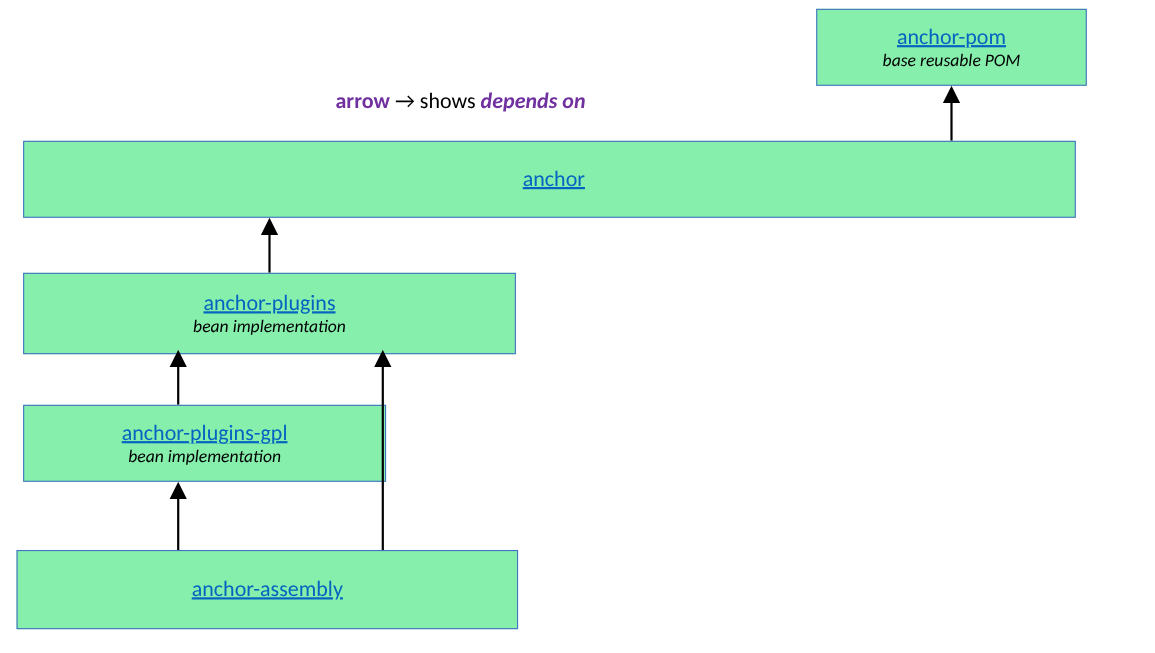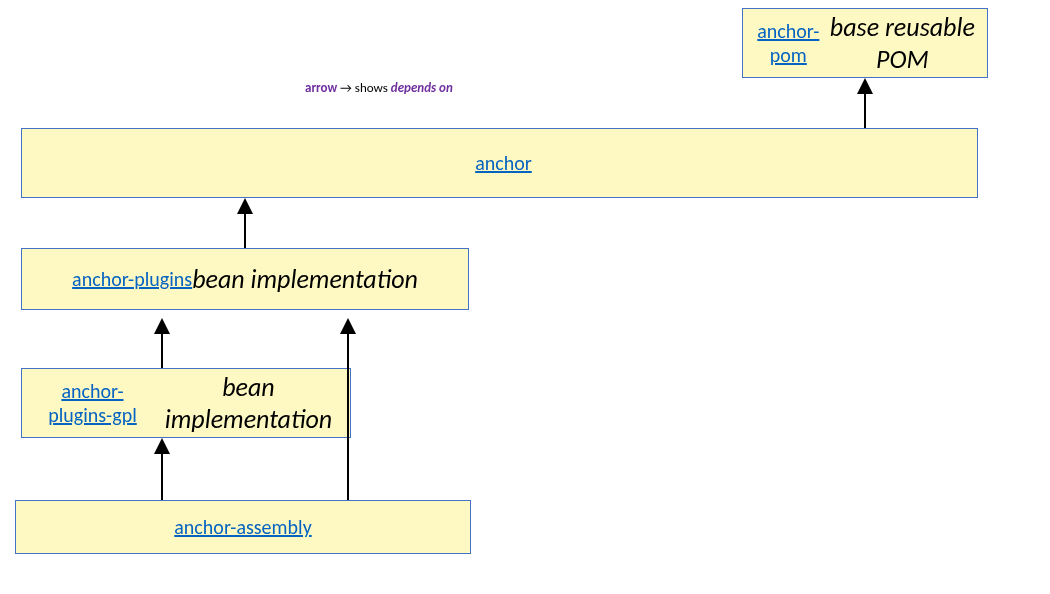--- a/index.html
+++ b/index.html
@@ -5,44 +5,44 @@
     * { margin: 0; padding: 0; box-sizing: border-box; }
     body {
       width: 1050px;
       height: 594px;
       position: relative;
       font-family: Calibri, 'Segoe UI', sans-serif;
       background: #ffffff;
     }
     .diagram-box {
       position: absolute;
-      background: #fef9c3;
+      background: #86efac;
       border: 1.5px solid #4472c4;
       display: flex;
-      flex-direction: row;
+      flex-direction: column;
       align-items: center;
       justify-content: center;
       padding: 8px;
     }
     .box-title {
       color: #0563c1;
       text-decoration: underline;
       font-size: 20px;
       font-weight: normal;
       text-align: center;
     }
     .box-subtitle {
       color: #000000;
       font-style: italic;
-      font-size: 26px;
+      font-size: 16px;
       text-align: center;
     }
     .legend {
       position: absolute;
-      font-size: 13px;
+      font-size: 20px;
       text-align: right;
     }
     .legend-arrow-word {
       color: #7030a0;
       font-weight: bold;
     }
     .legend-symbol {
       color: #000000;
     }
     .legend-shows {
@@ -69,31 +69,31 @@
 
 <div class="diagram-box" style="left: 742px; top: 8px; width: 246px; height: 70px;">
   <a class="box-title">anchor-pom</a>
   <div class="box-subtitle">base reusable POM</div>
 </div>
 
 <div class="diagram-box" style="left: 21px; top: 128px; width: 957px; height: 70px; padding-left: 16px;">
   <a class="box-title">anchor</a>
 </div>
 
-<div class="diagram-box" style="left: 21px; top: 248px; width: 448px; height: 62px;">
+<div class="diagram-box" style="left: 21px; top: 248px; width: 448px; height: 74px;">
   <a class="box-title">anchor-plugins</a>
   <div class="box-subtitle">bean implementation</div>
 </div>
 
 <div class="diagram-box" style="left: 21px; top: 368px; width: 330px; height: 70px;">
   <a class="box-title">anchor-plugins-gpl</a>
   <div class="box-subtitle">bean implementation</div>
 </div>
 
-<div class="diagram-box" style="left: 15px; top: 500px; width: 456px; height: 54px;">
+<div class="diagram-box" style="left: 15px; top: 500px; width: 456px; height: 72px;">
   <a class="box-title">anchor-assembly</a>
 </div>
 
 <svg class="arrow" style="left: 855px; top: 78px; width: 20px; height: 50px;" viewBox="0 0 20 50">
   <defs>
     <marker id="arrowhead1" markerWidth="8" markerHeight="8" refX="4" refY="4" orient="auto">
       <polygon points="0 0, 8 4, 0 8" fill="#000000"></polygon>
     </marker>
   </defs>
   <line x1="10" y1="50" x2="10" y2="8" stroke="#000000" stroke-width="2" marker-end="url(#arrowhead1)"></line>

